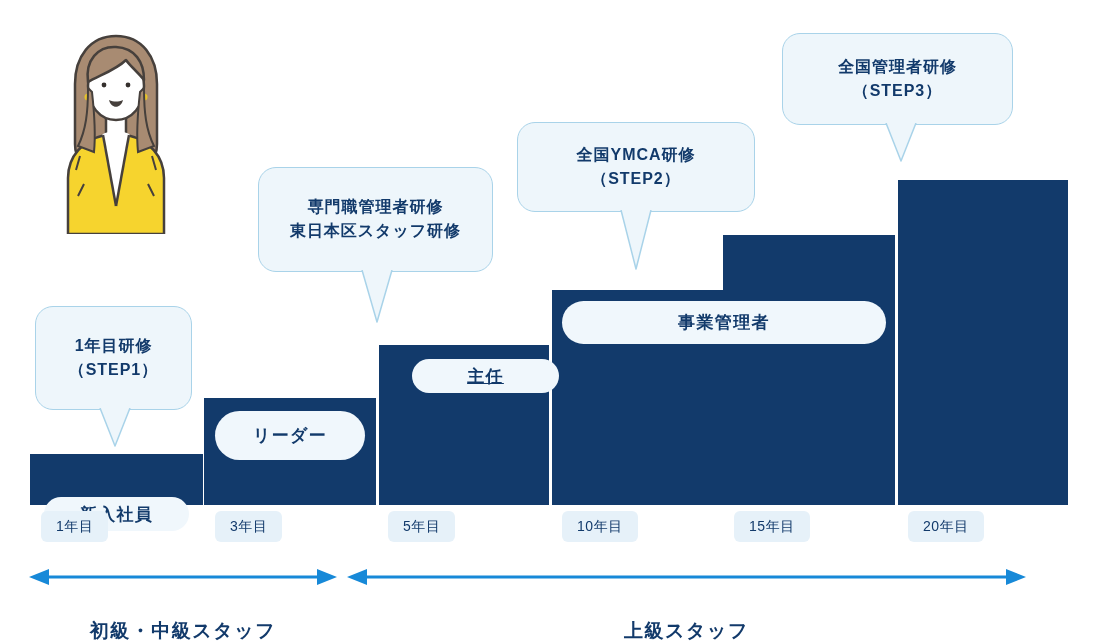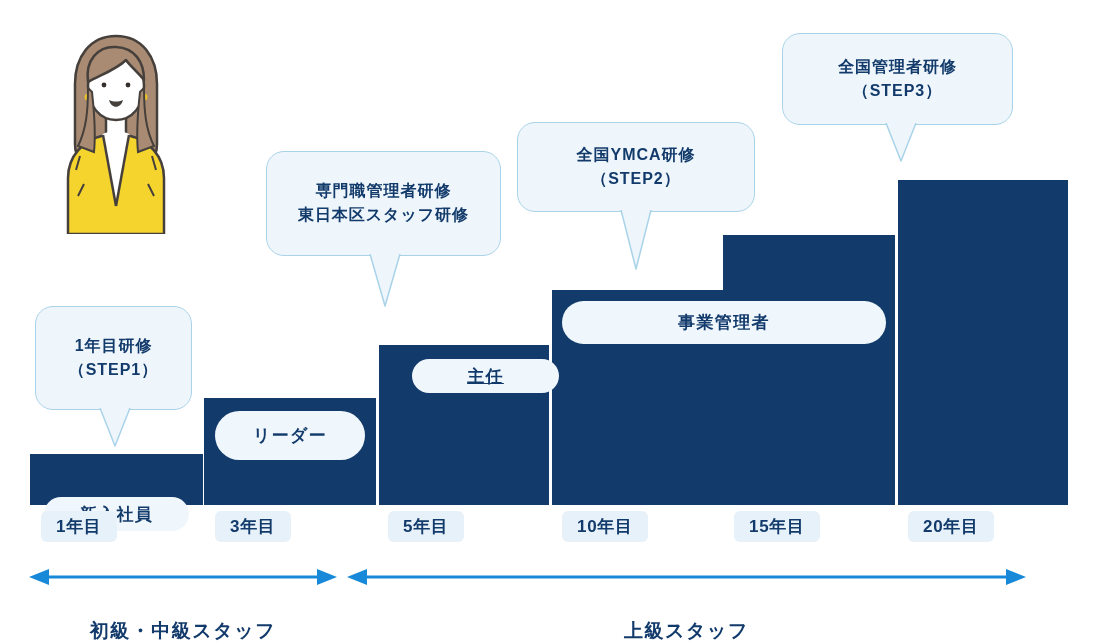--- a/index.html
+++ b/index.html
@@ -26,21 +26,21 @@
     border-radius:18px; color:#123a6b; font-weight:bold; font-size:16px;
     letter-spacing:0.06em; display:flex; flex-direction:column;
     align-items:center; justify-content:center; gap:3px; text-align:center;
   }
   .bubble .tail { position:absolute; left:0; top:0; }
   .bubble-line { white-space:nowrap; }
   
   .year {
     position:absolute; top:511px; height:31px; background:#e6f1f9; color:#123a6b;
     border-radius:6px; display:inline-flex; align-items:center; justify-content:center;
-    font-weight:bold; font-size:17px; padding:0 15px; letter-spacing:0.04em; white-space:nowrap;
+    font-weight:normal; font-size:14px; padding:0 15px; letter-spacing:0.04em; white-space:nowrap;
   }
   
   .range-label {
     position:absolute; top:591px; color:#123a6b; font-weight:bold; font-size:19px;
     letter-spacing:0.08em; text-align:center; white-space:nowrap;margin-top:27px;
   }
 </style>
 </head>
 <body>
 
@@ -90,21 +90,21 @@
   <div class="pill" style="left:562px; top:301px; width:324px; height:43px; border-radius:22px;">事業管理者</div>
 
   <div class="bubble" style="left:35px; top:306px; width:157px; height:104px;">
     <span class="bubble-line">1年目研修</span>
     <span class="bubble-line">（STEP1）</span>
     <svg class="tail" style="left:61px; top:101px;" width="36" height="40" viewBox="0 0 36 40">
       <path d="M3,0 L18,38 L33,0" fill="#eef6fb" stroke="#a9d3e9" stroke-width="1.5" stroke-linejoin="round"></path>
     </svg>
   </div>
 
-  <div class="bubble" style="left:258px; top:151px; width:235px; height:105px;margin-left:8px;">
+  <div class="bubble" style="left:258px; top:167px; width:235px; height:105px;">
     <span class="bubble-line">専門職管理者研修</span>
     <span class="bubble-line">東日本区スタッフ研修</span>
     <svg class="tail" style="left:100px; top:102px;" width="36" height="54" viewBox="0 0 36 54">
       <path d="M3,0 L18,52 L33,0" fill="#eef6fb" stroke="#a9d3e9" stroke-width="1.5" stroke-linejoin="round"></path>
     </svg>
   </div>
 
   <div class="bubble" style="left:517px; top:122px; width:238px; height:90px;">
     <span class="bubble-line">全国YMCA研修</span>
     <span class="bubble-line">（STEP2）</span>

